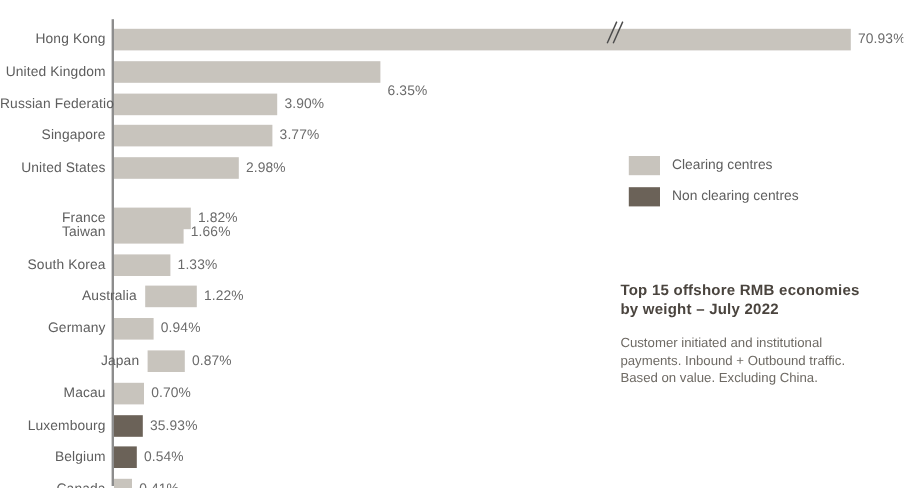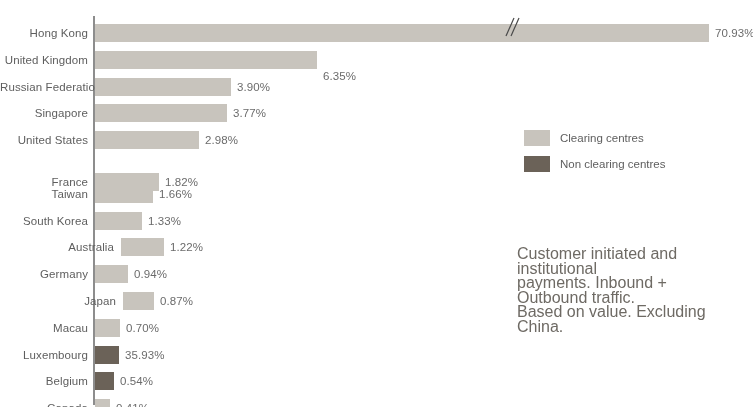--- a/index.html
+++ b/index.html
@@ -137,21 +137,21 @@
   #caption-title {
     font-size: 12.5px;
     font-weight: bold;
     color: #4a443e;
     line-height: 16px;
     letter-spacing: 0.2px;
     white-space: pre-line;
   }
   #caption-body {
     margin-top: 13px;
-    font-size: 16px;
+    font-size: 11px;
     color: #6e6a64;
     line-height: 14.5px;
     white-space: pre-line;
   }
 </style>
 </head>
 <body>
 
 <div id="canvas">
 
@@ -278,18 +278,20 @@
         <span class="legend-swatch" style="background: rgb(200, 196, 189);"></span>
         <span class="legend-label">Clearing centres</span>
       </div>
       <div class="legend-item">
         <span class="legend-swatch nonclearing" style="background: rgb(107, 98, 88);"></span>
         <span class="legend-label">Non clearing centres</span>
       </div>
     </div>
 
   <div id="caption">
+    <div id="caption-title">Top 15 offshore RMB economies
+by weight – July 2022</div>
     <div id="caption-body">Customer initiated and institutional
 payments. Inbound  + Outbound traffic.
 Based on value.  Excluding China.</div>
   </div>
 
 </div>
 
 </body></html>

